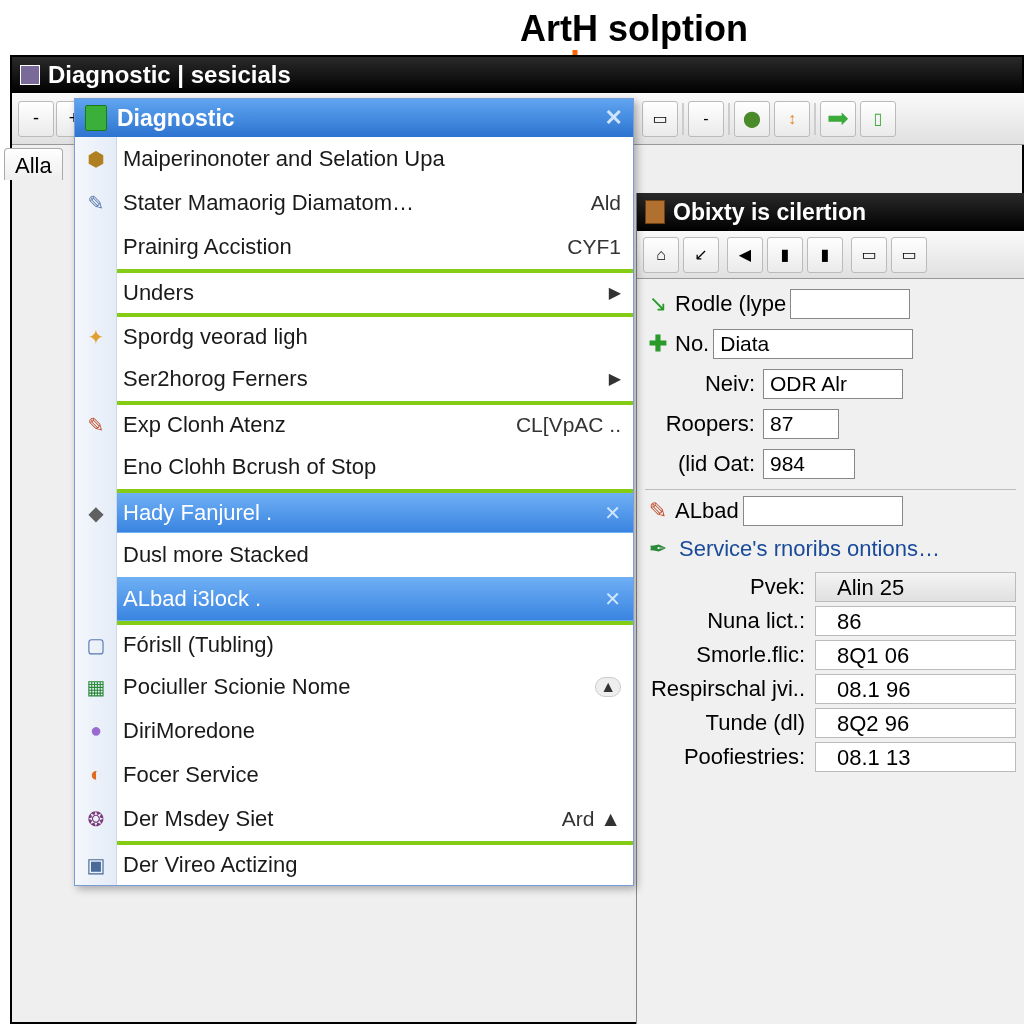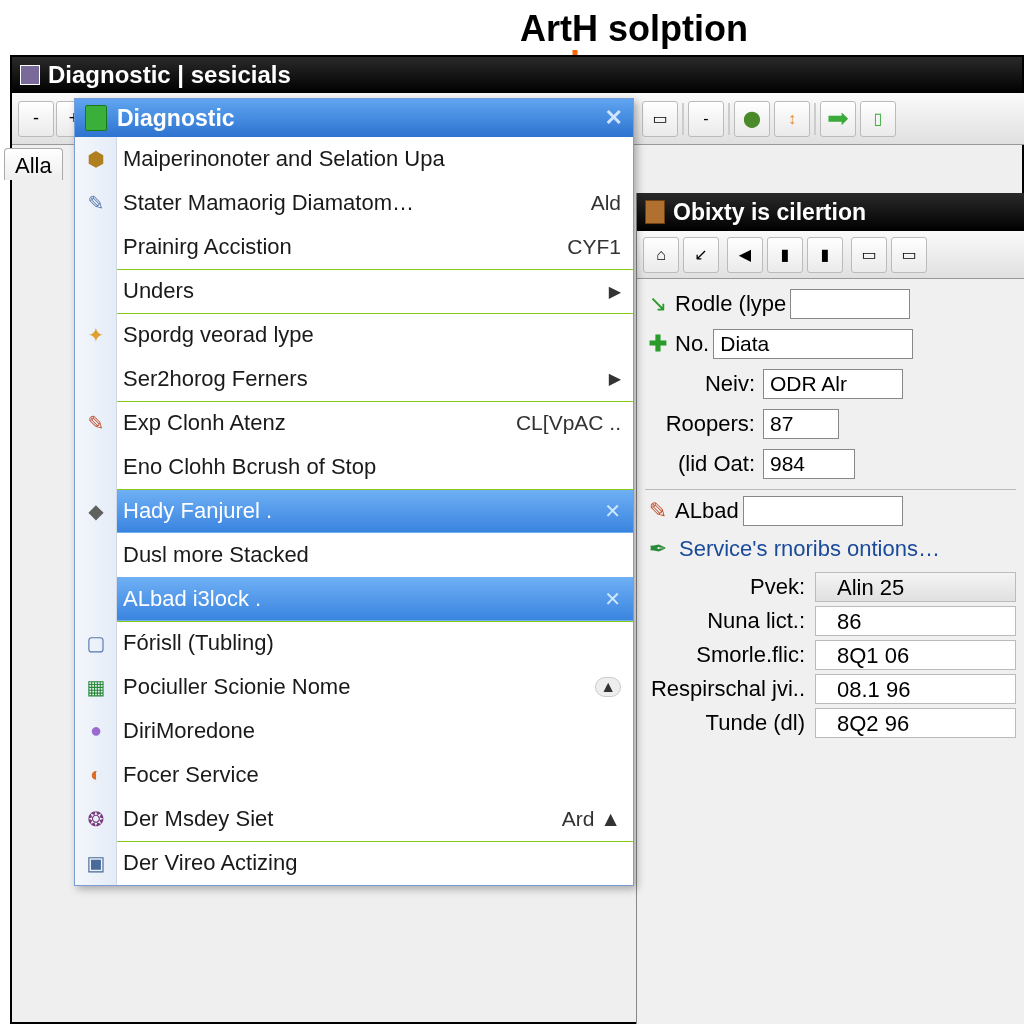--- a/index.html
+++ b/index.html
@@ -19,21 +19,21 @@
   .tab { background: linear-gradient(#fff,#eee); border: 1px solid #aaa; border-bottom: none; border-radius: 4px 4px 0 0; padding: 4px 10px; font-size: 22px; }
   
   .dropdown-menu { position: absolute; top: 98px; left: 74px; width: 560px; background: #fff; border: 1px solid #7a9dd8; box-shadow: 3px 3px 8px rgba(0,0,0,0.3); z-index: 100; }
   .dm-header { height: 38px; background: linear-gradient(#5fa5f0, #2d73d0); color: #fff; display: flex; align-items: center; padding: 0 10px; font-size: 23px; font-weight: bold; }
   .dm-header .dm-ico { width: 22px; height: 26px; background: #3ab03a; border-radius: 2px; margin-right: 10px; border: 1px solid #1a7a1a; }
   .dm-header .dm-x { margin-left: auto; color: #cfe5ff; font-size: 22px; }
   .dm-body { display: flex; }
   .dm-gutter { width: 42px; background: linear-gradient(90deg, #f4f7fc, #e4ecf7); border-right: 1px solid #d0d8e6; }
   .dm-list { flex: 1; }
   .dm-item { height: 44px; display: flex; align-items: center; padding: 0 12px 0 0; font-size: 22px; color: #1a1a1a; position: relative; border-bottom: 1px solid transparent; }
-  .dm-item.with-sep { border-top: 1px solid #84cc16; }
+  .dm-item.with-sep { border-top: 4px solid #84cc16; }
   .dm-item .icon-slot { position: absolute; left: -42px; width: 42px; height: 100%; display: flex; align-items: center; justify-content: center; font-size: 20px; }
   .dm-item .label { padding-left: 6px; flex: 1; white-space: nowrap; overflow: hidden; }
   .dm-item .shortcut { color: #333; font-size: 21px; padding-left: 8px; }
   .dm-item .submenu-arrow { color: #333; font-size: 16px; }
   .dm-item.highlight { background: linear-gradient(#6fb0f5, #3a84e0); color: #fff; }
   .dm-item.highlight .dm-x2 { color: #cfe5ff; }
   .dm-x2 { font-size: 20px; }
   
   .right-panel { position: absolute; top: 193px; left: 636px; right: 0; bottom: 0; background: #f0f0f0; border-left: 1px solid #888; }
   .rp-title { height: 38px; background: linear-gradient(#2a2a2a,#000); color: #fff; display: flex; align-items: center; padding: 0 8px; font-size: 23px; font-weight: bold; }
@@ -155,20 +155,24 @@
           <span class="gval">8Q1 06</span>
         </div>
         <div class="rp-grid-row">
           <span class="glabel">Respirschal jvi..</span>
           <span class="gval">08.1 96</span>
         </div>
         <div class="rp-grid-row">
           <span class="glabel">Tunde (dl)</span>
           <span class="gval">8Q2 96</span>
         </div>
+        <div class="rp-grid-row">
+          <span class="glabel">Poofiestries:</span>
+          <span class="gval">08.1 13</span>
+        </div>
       </div>
   </div>
 </div>
 
 <div style="position:absolute; top:93px; left:636px; right:0; height:52px; background:linear-gradient(#fafafa,#e0e0e0); border-bottom:1px solid #999; display:flex; align-items:center; gap:4px; padding-left:6px;">
   <div class="tbtn" style="width:36px;height:36px;border:1px solid #bbb;border-radius:3px;display:flex;align-items:center;justify-content:center;background:linear-gradient(#fff,#eaeaea)">▭</div>
   <div class="tsep" style="width:2px;height:32px;background:#ccc"></div>
   <div class="tbtn" style="width:36px;height:36px;border:1px solid #bbb;border-radius:3px;display:flex;align-items:center;justify-content:center;background:linear-gradient(#fff,#eaeaea)">-</div>
   <div class="tsep" style="width:2px;height:32px;background:#ccc"></div>
   <div class="tbtn" style="width:36px;height:36px;border:1px solid #bbb;border-radius:3px;display:flex;align-items:center;justify-content:center;background:linear-gradient(#fff,#eaeaea);color:#4a8a2a">⬤</div>
@@ -201,21 +205,21 @@
           <span class="label">Prainirg Accistion</span>
           <span class="shortcut">CYF1</span>
         </div>
         <div class="dm-item with-sep">
           <span class="icon-slot"></span>
           <span class="label">Unders</span>
           <span class="submenu-arrow">▶</span>
         </div>
         <div class="dm-item with-sep">
           <span class="icon-slot ic-star">✦</span>
-          <span class="label">Spordg veorad lype</span>
+          <span class="label">Spordg veorad ligh</span>
         </div>
         <div class="dm-item">
           <span class="icon-slot"></span>
           <span class="label">Ser2horog Ferners</span>
           <span class="submenu-arrow">▶</span>
         </div>
         <div class="dm-item with-sep">
           <span class="icon-slot ic-pencil">✎</span>
           <span class="label">Exp Clonh Atenz</span>
           <span class="shortcut">CL[VpAC  ..</span>

